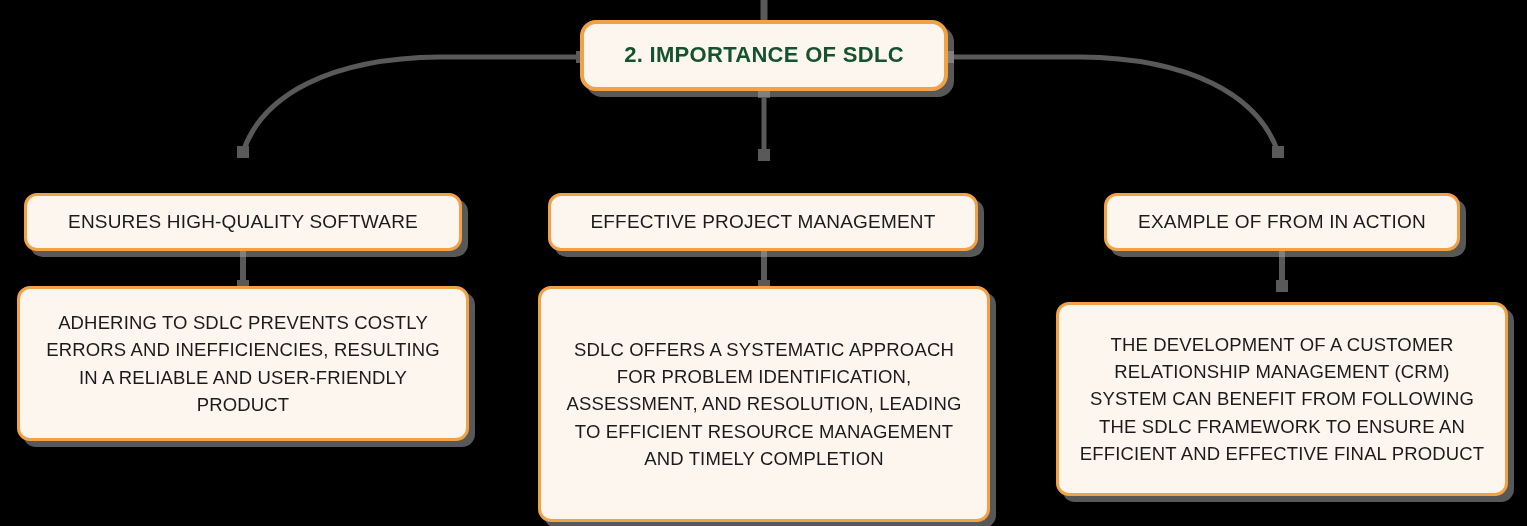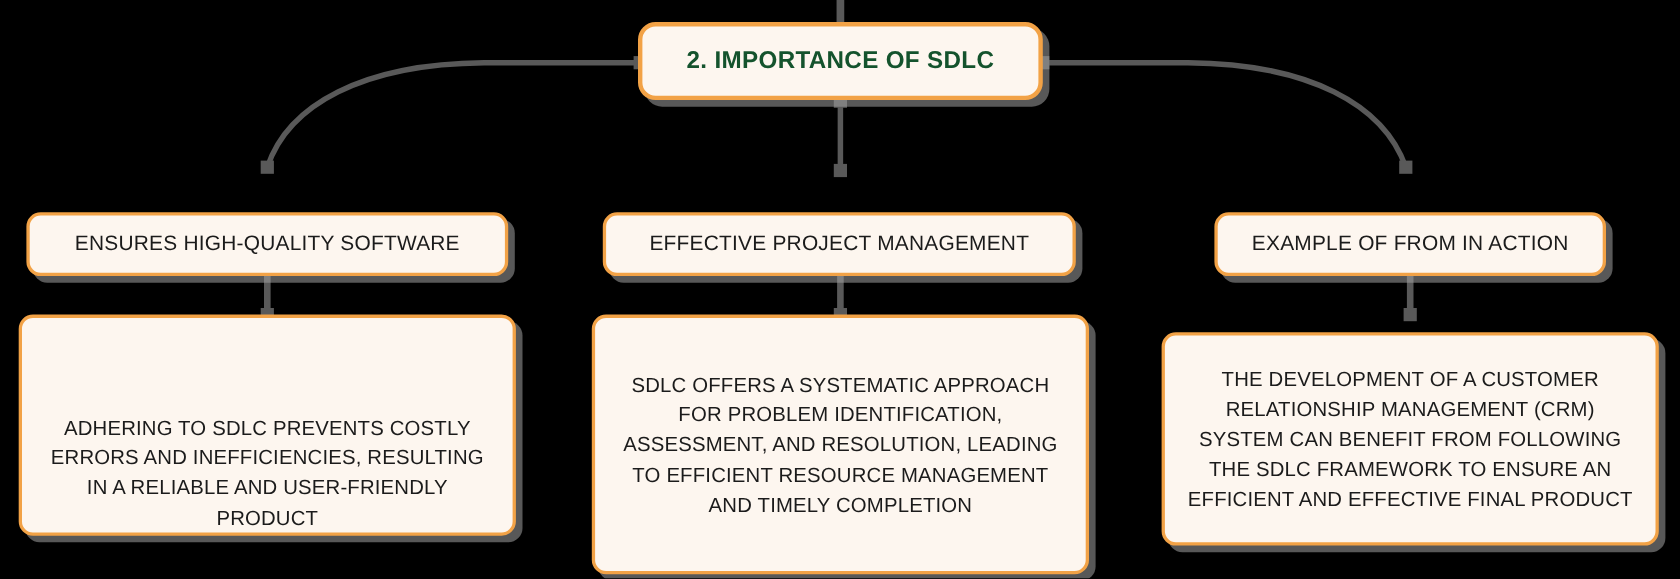--- a/index.html
+++ b/index.html
@@ -87,21 +87,21 @@
   .node.lvl3 {
     border-radius: 13px;
   }
   .node.lvl3 .label {
     font-size: 18.5px;
     font-weight: 500;
     line-height: 1.48;
     letter-spacing: 0.15px;
     padding: 0 18px;
   }
-  .node.lvl3.c1 { left: 17px;   top: 286px; width: 452px; height: 201px; align-items: flex-end; }
+  .node.lvl3.c1 { left: 17px;   top: 286px; width: 452px; height: 155px; }
   .node.lvl3.c2 { left: 538px;  top: 286px; width: 452px; height: 236px; }
   .node.lvl3.c3 { left: 1056px; top: 302px; width: 452px; height: 194px; }
 </style>
 </head>
 <body>
 
 <div id="canvas">
 
   <svg id="connectors" viewBox="0 0 1527 526" width="1527" height="526">
 

